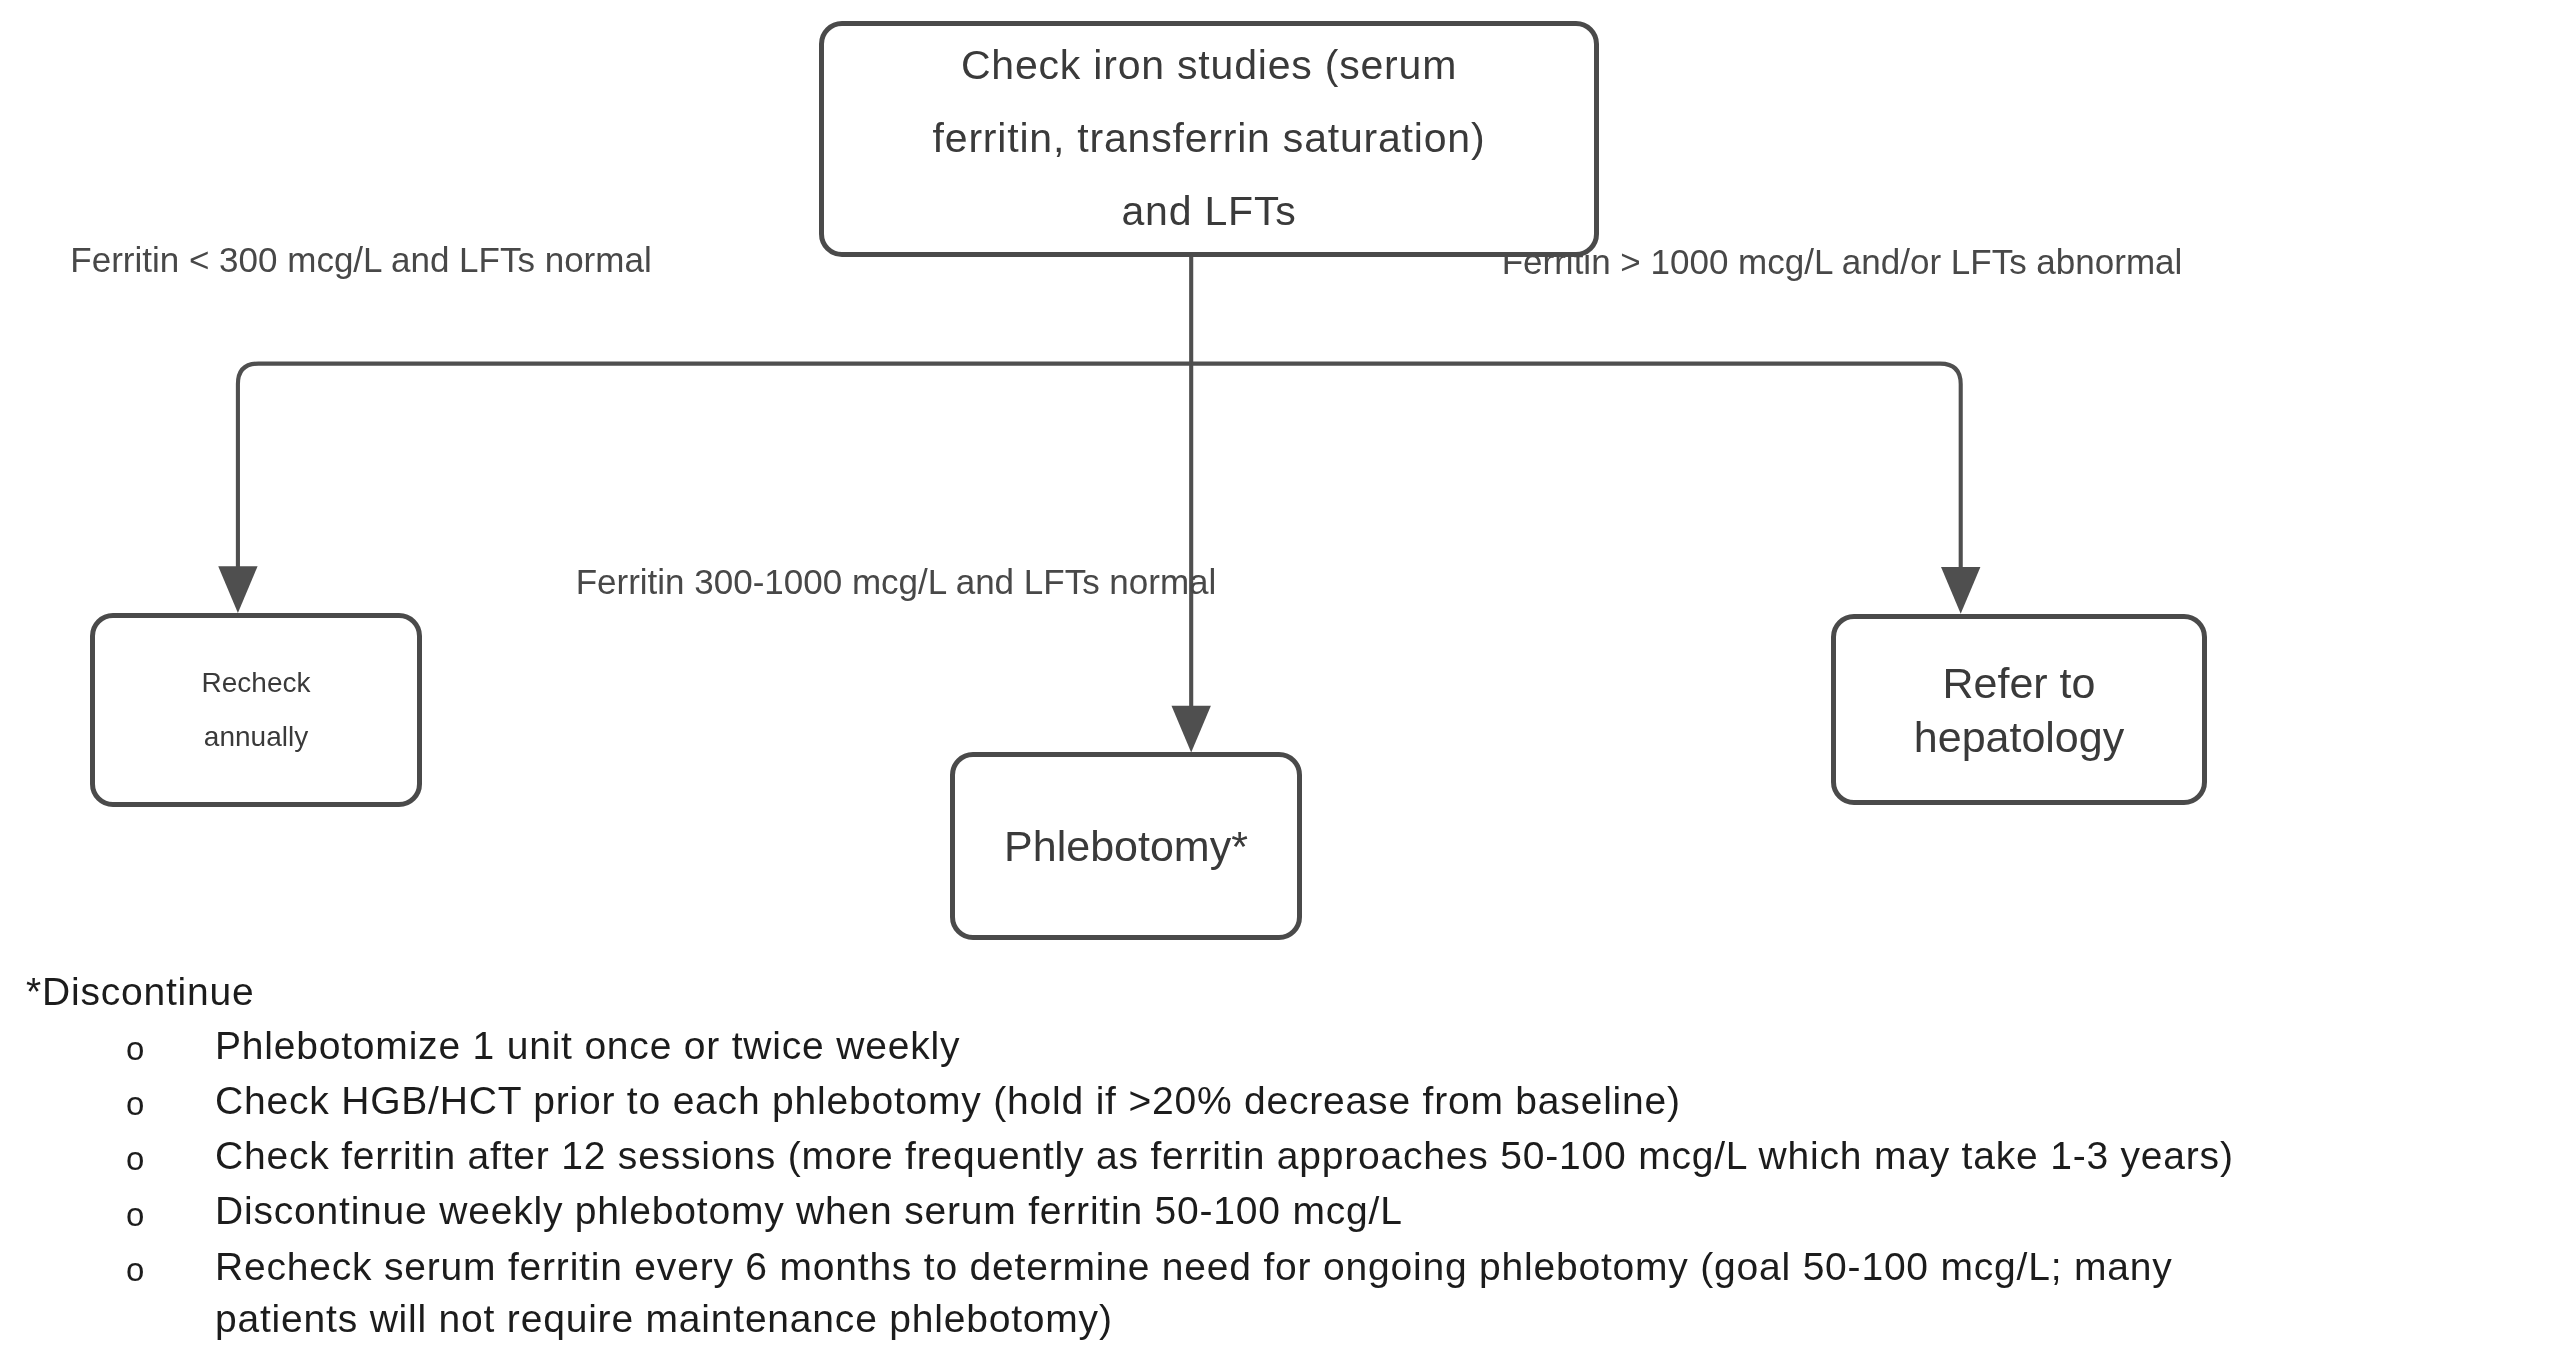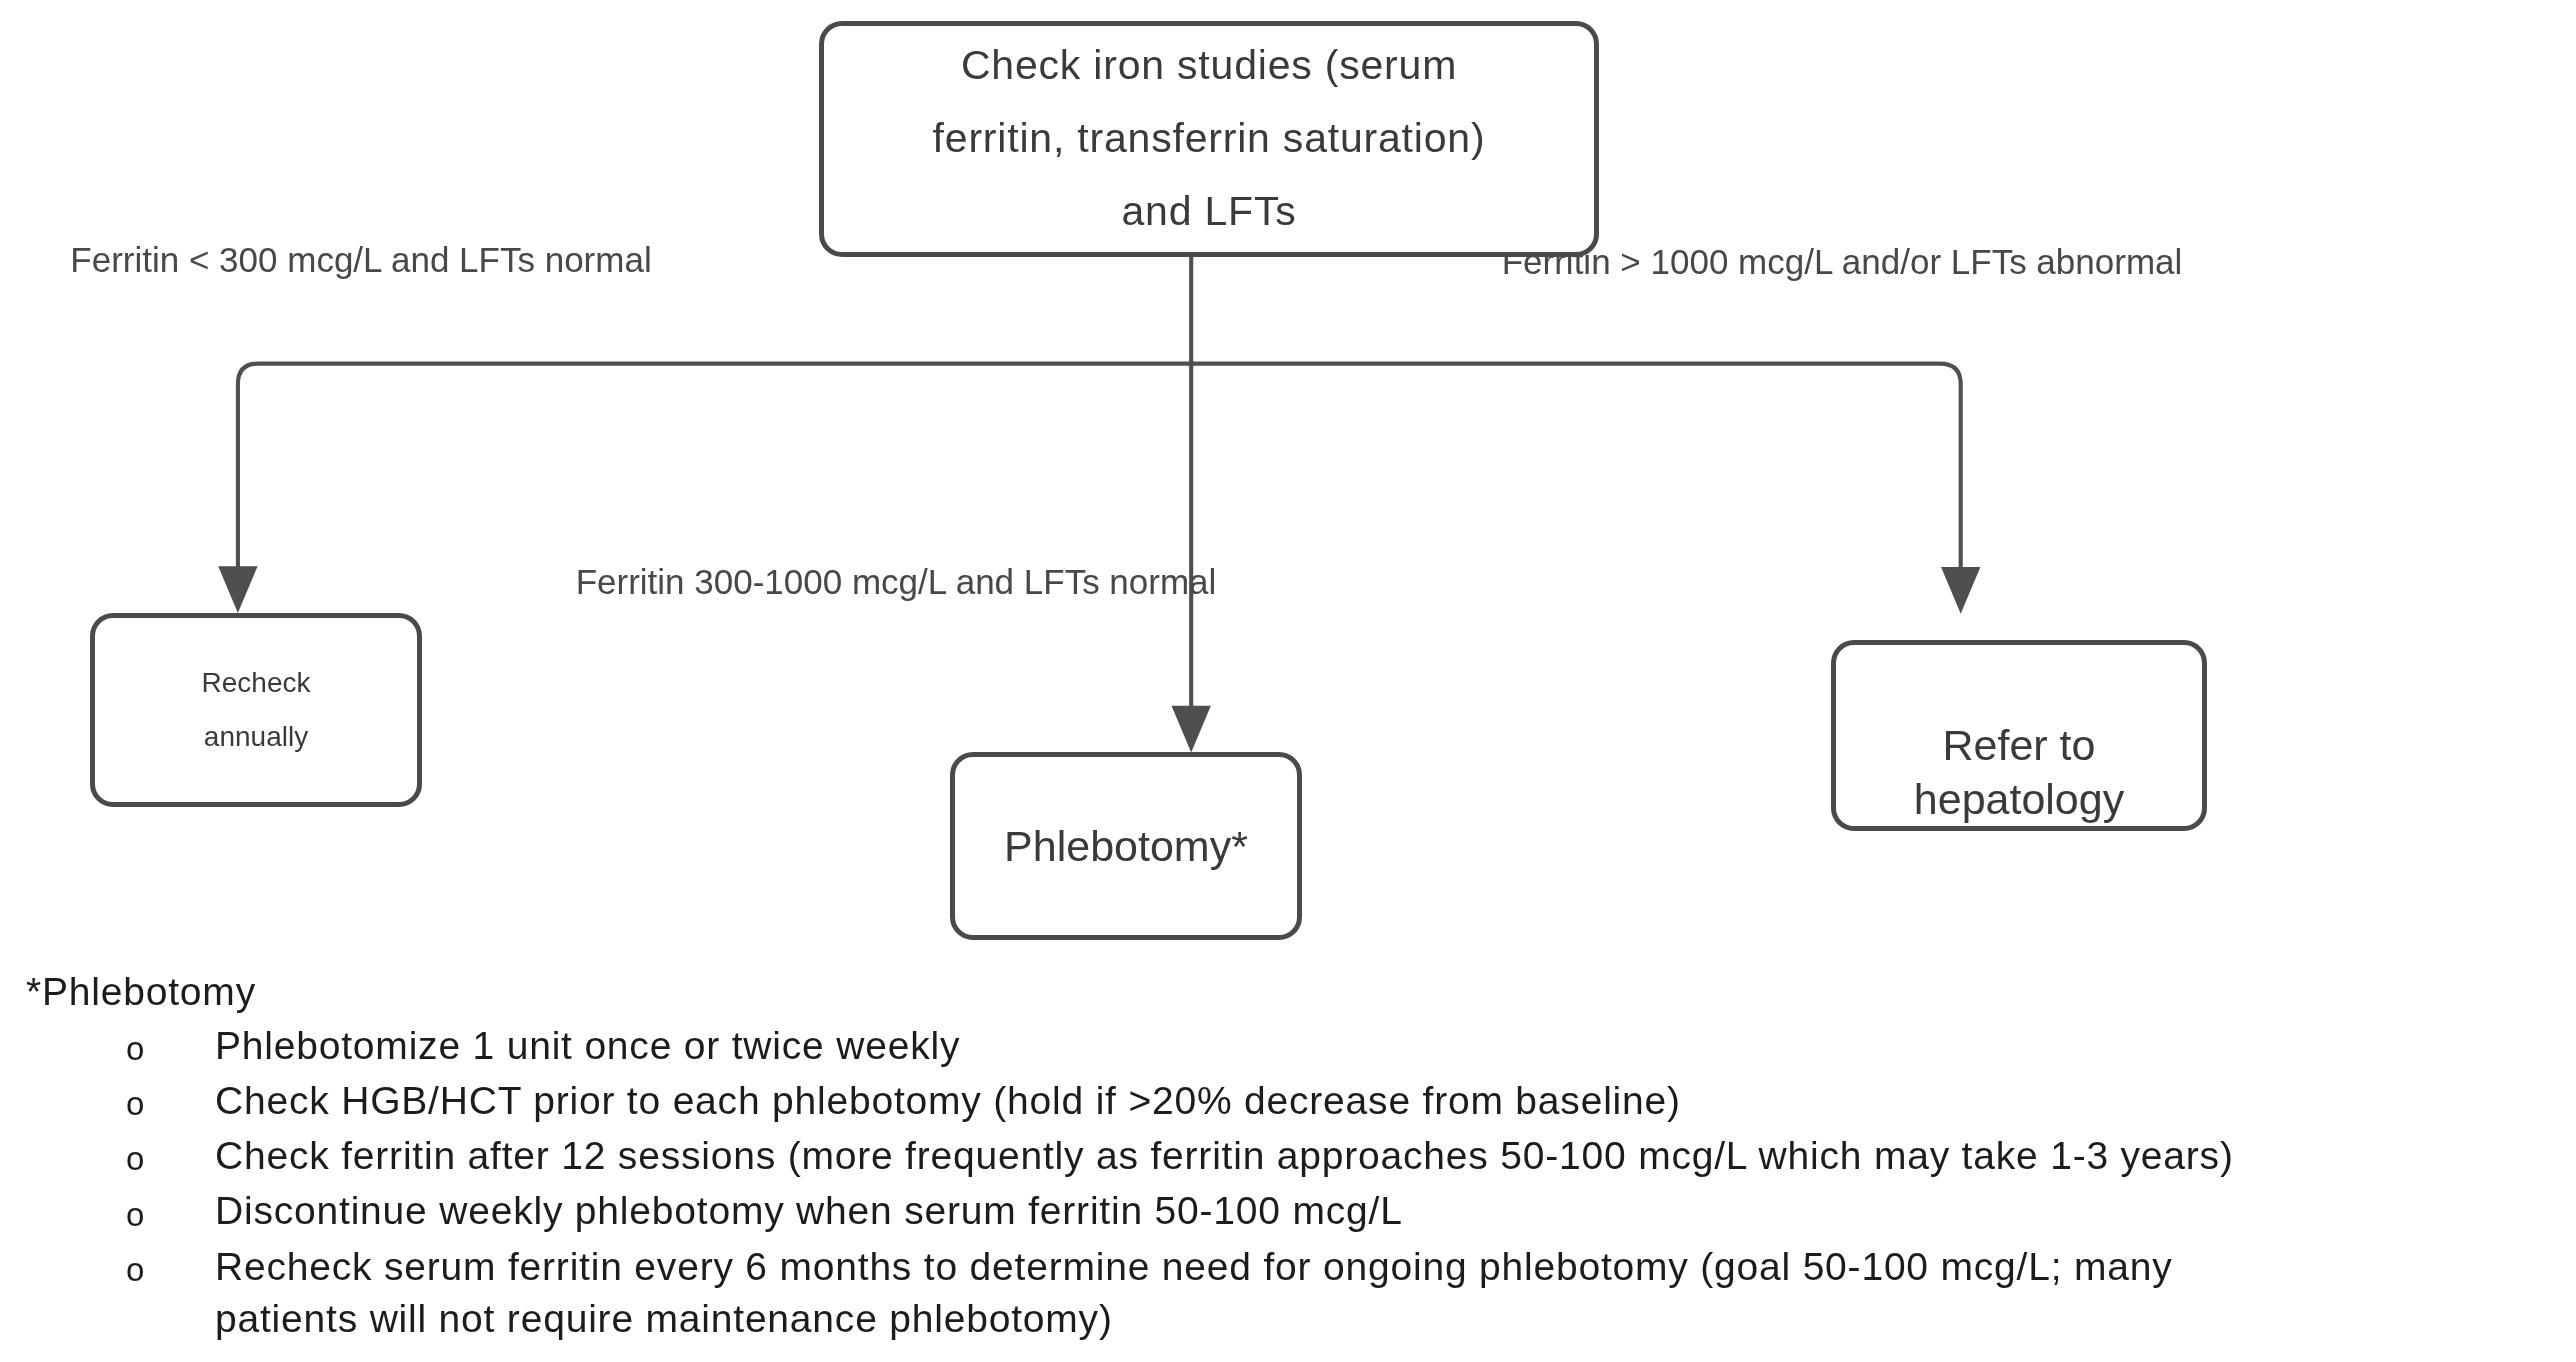--- a/index.html
+++ b/index.html
@@ -9,21 +9,21 @@
   .node{
     position:absolute;z-index:2;background:#ffffff;
     border:5.7px solid #4a4a4a;border-radius:23px;
     display:flex;flex-direction:column;align-items:center;justify-content:center;
     color:#3a3a3a;text-align:center;
   }
   .node .nline{display:block;}
   .node-root{left:819px;top:20.5px;width:770px;height:226px;font-size:41px;line-height:53px;letter-spacing:0.8px;gap:20px;}
   .node-left{left:90px;top:613px;width:322px;height:184px;font-size:28px;line-height:54px;}
   .node-mid{left:950px;top:752px;width:342px;height:178px;font-size:43px;line-height:54px;}
-  .node-right{left:1831px;top:640px;width:366px;height:181px;font-size:43px;line-height:54px;justify-content:flex-end;}
+  .node-right{left:1831px;top:614px;width:366px;height:181px;font-size:43px;line-height:54px;}
   .branch-label{
     position:absolute;z-index:1;transform:translateX(-50%);
     color:#484848;font-size:35px;line-height:47px;text-align:center;white-space:nowrap;
   }
   .label-left{left:361px;top:236px;}
   .label-mid{left:896px;top:558px;}
   .label-right{left:1842px;top:238px;}
   .footnote{
     position:absolute;left:26px;top:966px;width:2540px;z-index:1;
     color:#1c1c1c;font-size:39px;line-height:52px;letter-spacing:0.8px;
@@ -79,21 +79,21 @@
   </div>
   <div class="node node-mid">
     <span class="nline">Phlebotomy*</span>
   </div>
   <div class="node node-right">
     <span class="nline">Refer to</span>
     <span class="nline">hepatology</span>
   </div>
 
   <div class="footnote">
-    <div class="footnote-heading">*Phlebotomy</div>
+    <div class="footnote-heading">*Discontinue</div>
     <ul class="bullet-list">
       <li class="bullet">
         <span class="marker">o</span>
         <span class="bline">Phlebotomize 1 unit once or twice weekly</span>
       </li>
       <li class="bullet">
         <span class="marker">o</span>
         <span class="bline">Check HGB/HCT prior to each phlebotomy (hold if &gt;20% decrease from baseline)</span>
       </li>
       <li class="bullet">

